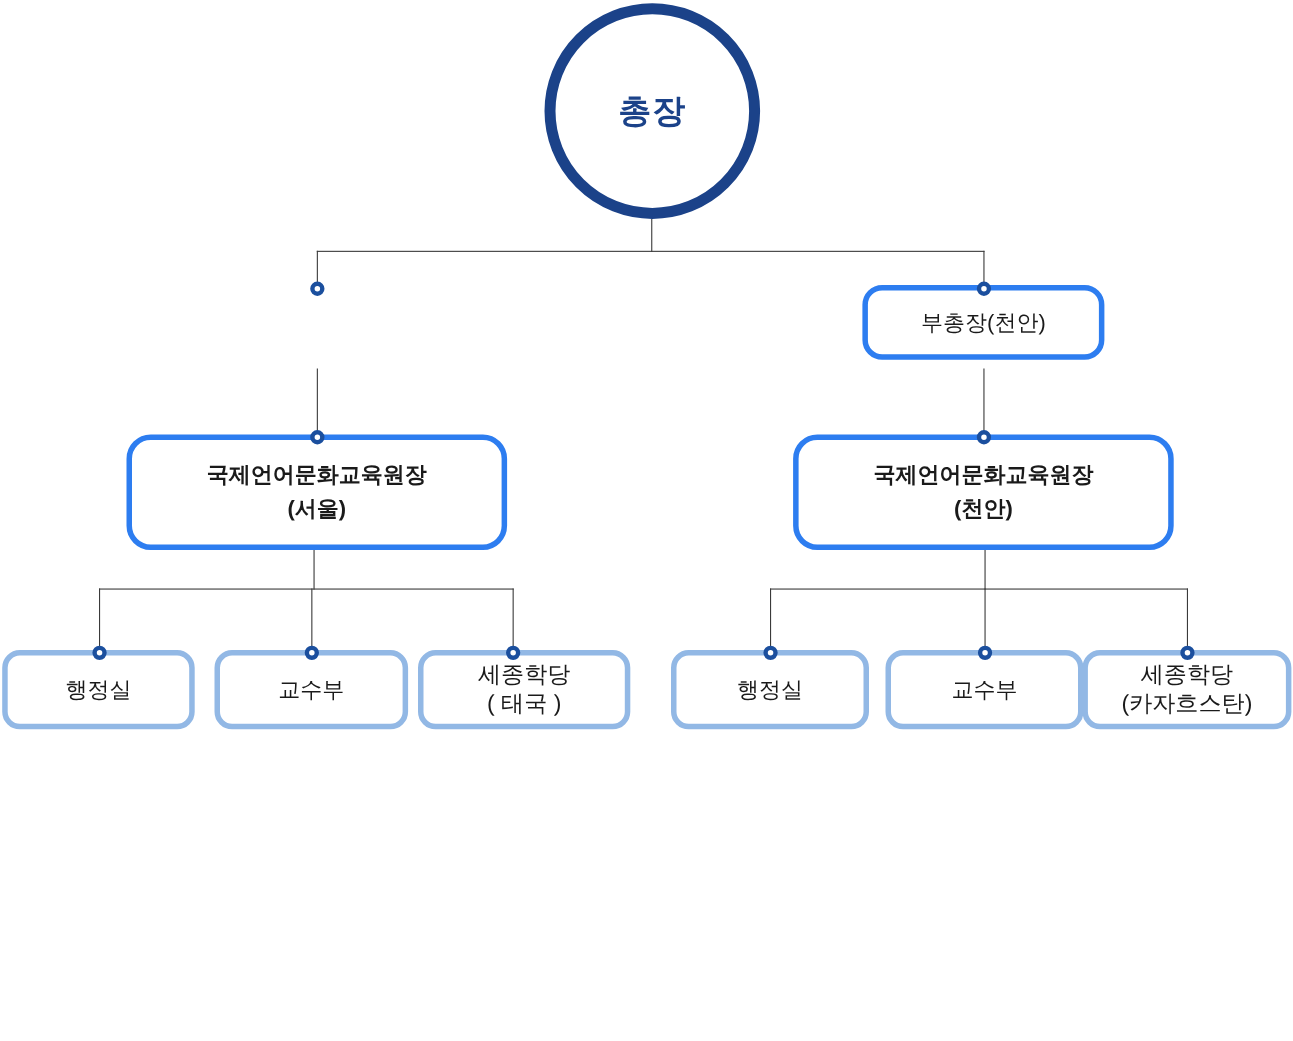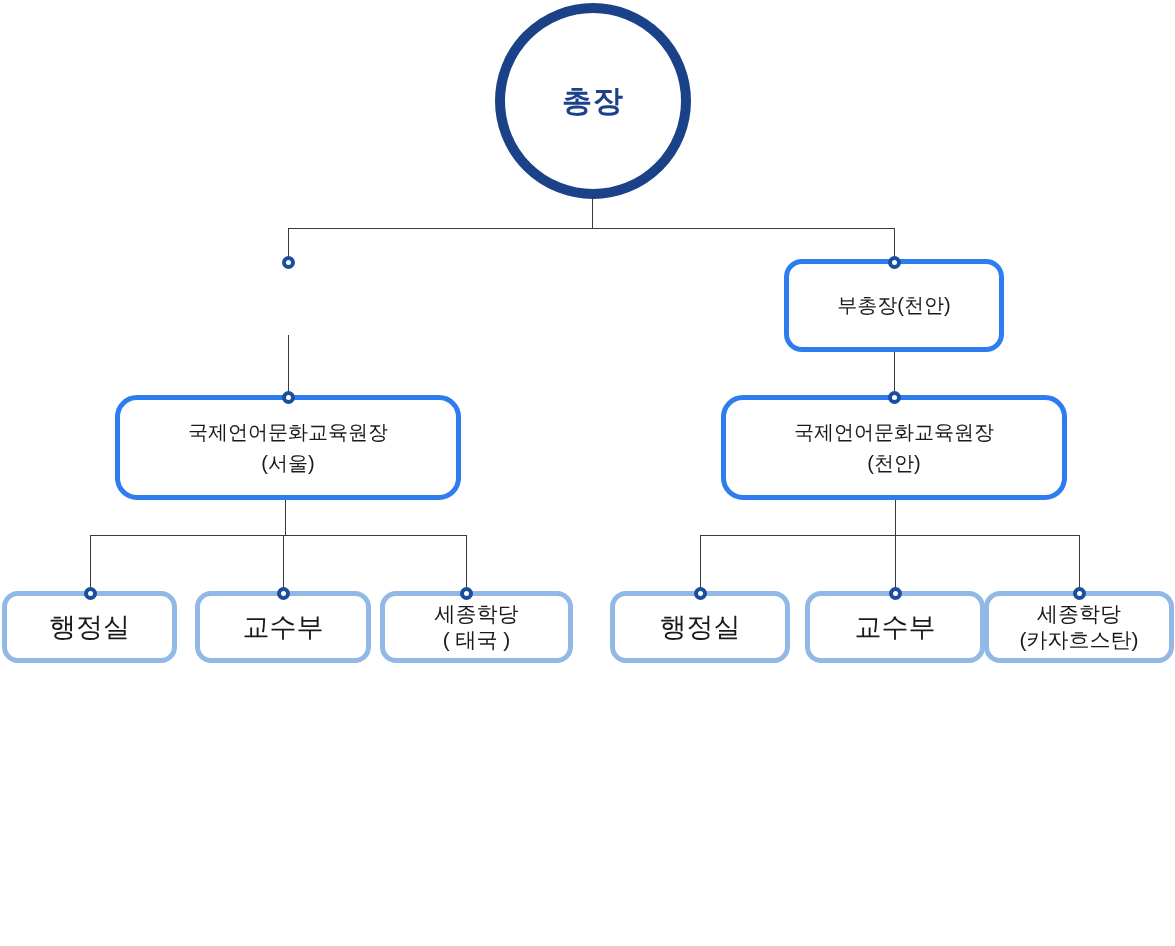--- a/index.html
+++ b/index.html
@@ -57,27 +57,27 @@
   .node.lvl2 {
     border: 5px solid var(--blue, #2d7df0);
     border-radius: 18px;
     font-size: 20px;
     font-weight: 500;
   }
   .node.lvl3 {
     border: 5px solid var(--blue, #2d7df0);
     border-radius: 22px;
     font-size: 20px;
-    font-weight: 400;
+    font-weight: 700;
     line-height: 31px;
   }
   .node.lvl4 {
     border: 5px solid var(--lightblue, #92b8e5);
     border-radius: 16px;
-    font-size: 27px;
+    font-size: 20px;
     font-weight: 500;
   }
   .node.lvl4.small {
     font-size: 21px;
     line-height: 26px;
   }
 </style>
 </head>
 <body>
 
@@ -100,21 +100,21 @@
   <div class="line v" style="left:895px; top:500px; height:36px;"></div>
   <div class="line h" style="left:700px; top:535px; width:380px;"></div>
   <div class="line v" style="left:700px; top:535px; height:58px;"></div>
   <div class="line v" style="left:895px; top:535px; height:58px;"></div>
   <div class="line v" style="left:1079px; top:535px; height:58px;"></div>
 
   <div class="node circle" style="left:495px; top:3px; width:196px; height:196px;">
     <span>총장</span>
   </div>
 
-  <div class="node lvl2" style="left:784px; top:259px; width:220px; height:93px;">
+  <div class="node lvl2" style="left:784px; top:259px; width:220px; height:68px;">
     <span>부총장(천안)</span>
   </div>
 
   <div class="node lvl3" style="left:115px; top:395px; width:346px; height:105px;">
     <span>국제언어문화교육원장</span>
     <span>(서울)</span>
   </div>
   <div class="node lvl3" style="left:721px; top:395px; width:346px; height:105px;">
     <span>국제언어문화교육원장</span>
     <span>(천안)</span>

